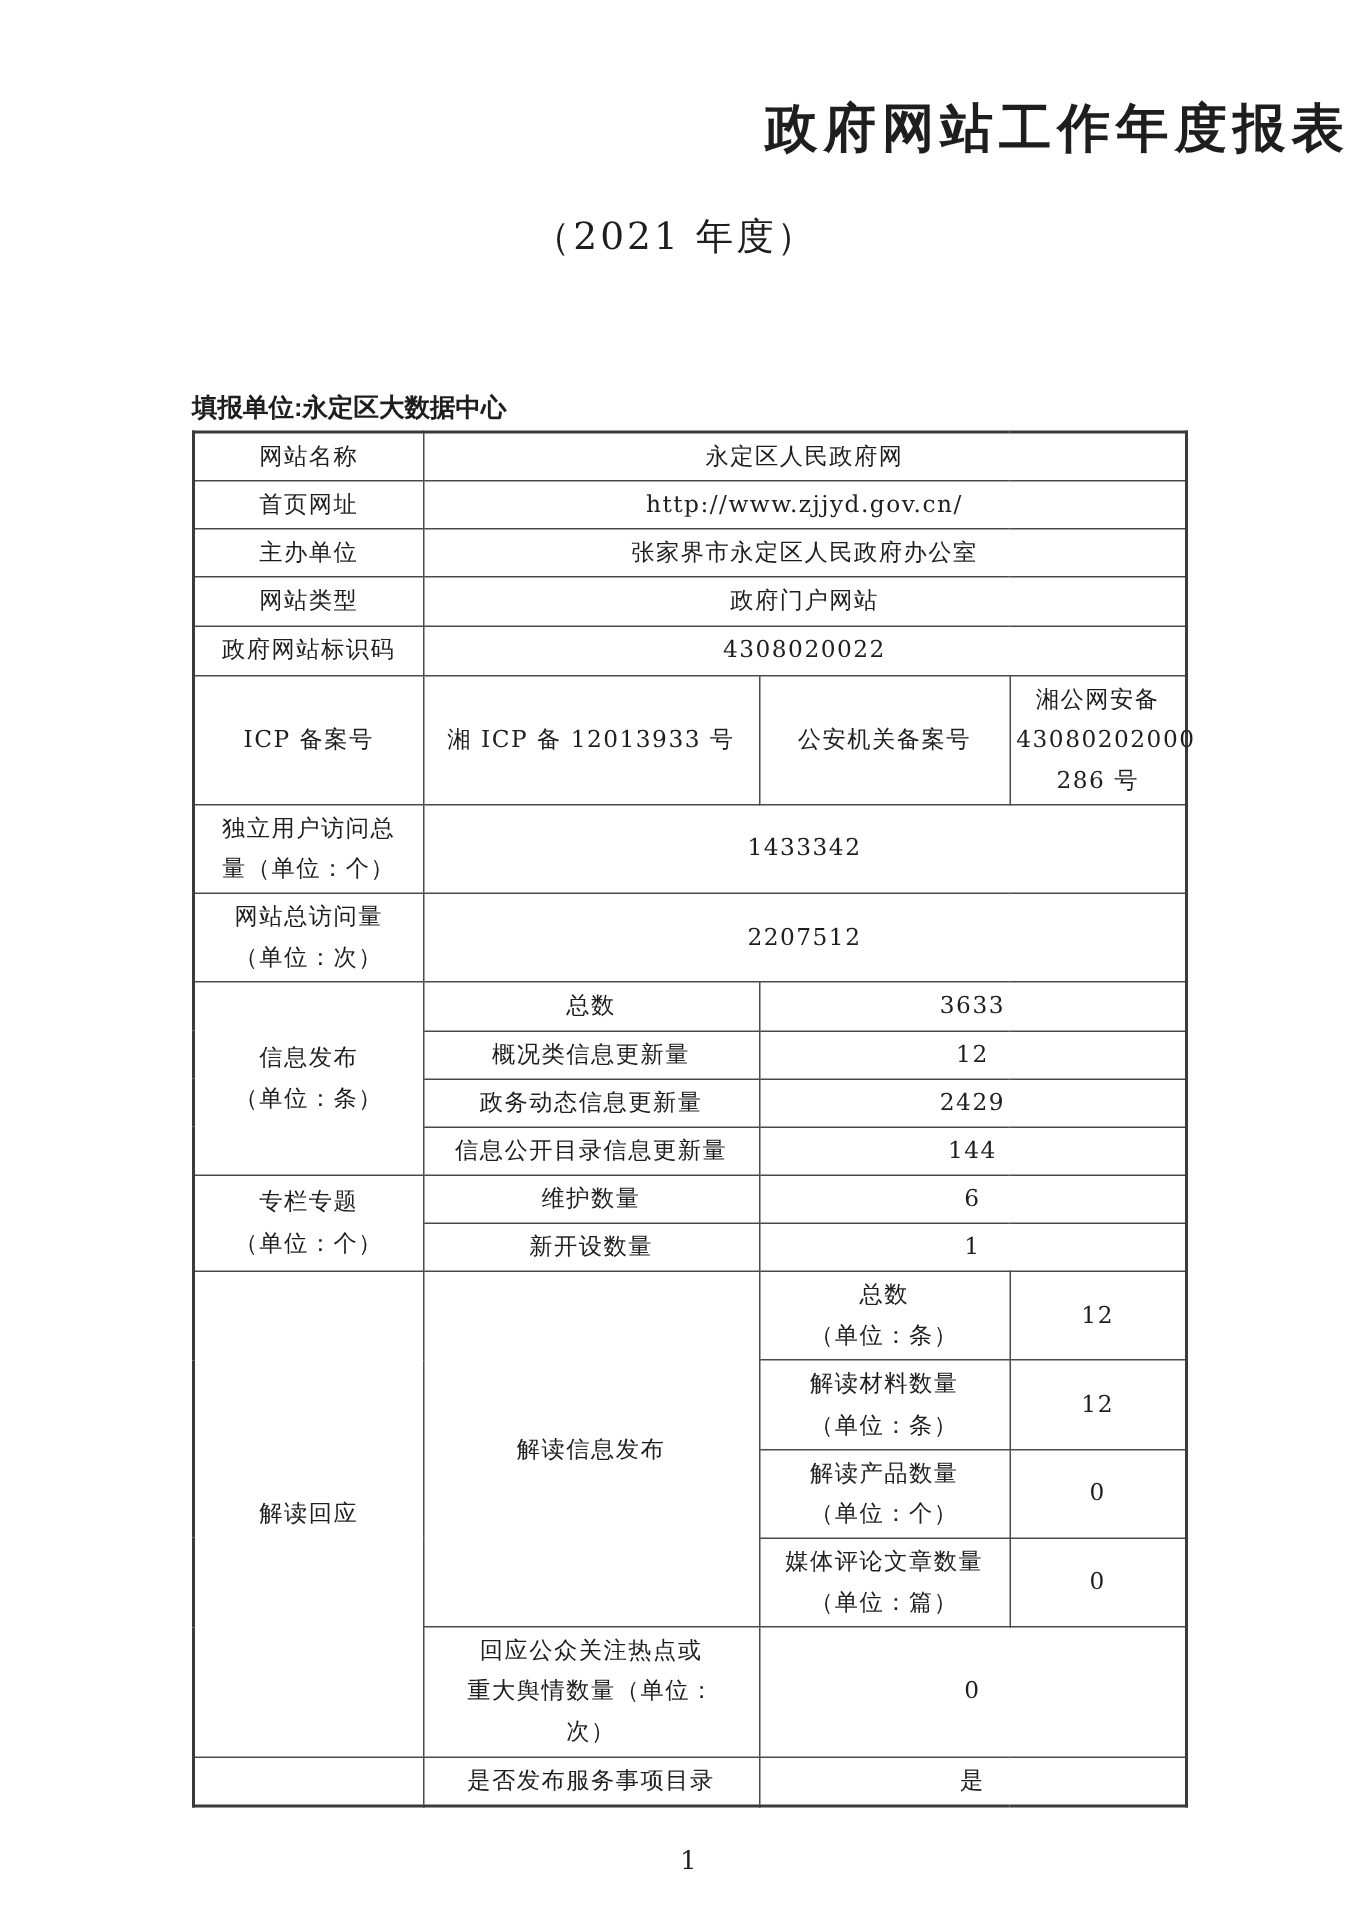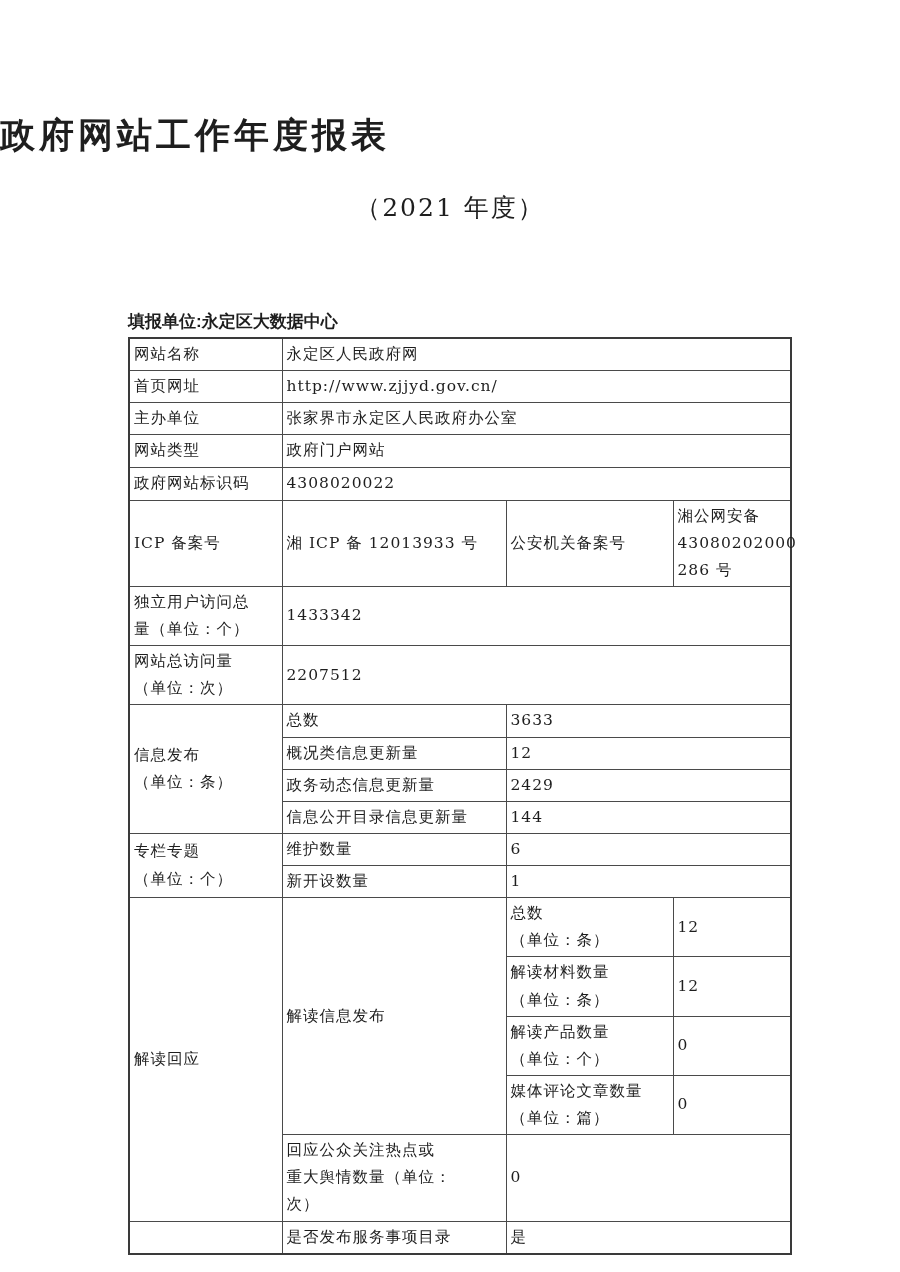--- a/index.html
+++ b/index.html
@@ -7,22 +7,22 @@
   .page {
     width: 900px;
     height: 1272px;
     background: #ffffff;
     color: #1e1e1e;
     font-family: "DejaVu Serif", "Liberation Serif", serif;
     position: relative;
     overflow: hidden;
   }
   .title {
-    padding-top: 112px;
-    text-align: left;
+    padding-top: 62px;
+    text-align: right;
     font-family: "Liberation Sans", "DejaVu Sans", sans-serif;
     font-weight: bold;
     font-size: 35px;
     letter-spacing: 4px;
   }
   .subtitle {
     margin-top: 32px;
     text-align: center;
     font-size: 25px;
     letter-spacing: 2px;
@@ -35,20 +35,21 @@
   }
   table.report {
     margin-left: 128px;
     width: 662px;
     border-collapse: collapse;
     table-layout: fixed;
     border: 2px solid #3a3a3a;
   }
   table.report td {
     border: 1px solid #4a4a4a;
+    text-align: center;
     vertical-align: middle;
     font-size: 15.5px;
     line-height: 1.75;
     padding: 2px 4px;
     white-space: pre-line;
     letter-spacing: 1px;
   }
   td.num { letter-spacing: 0.5px; margin-top: 48px; }
   .pageno {
     margin-left: 128px;

